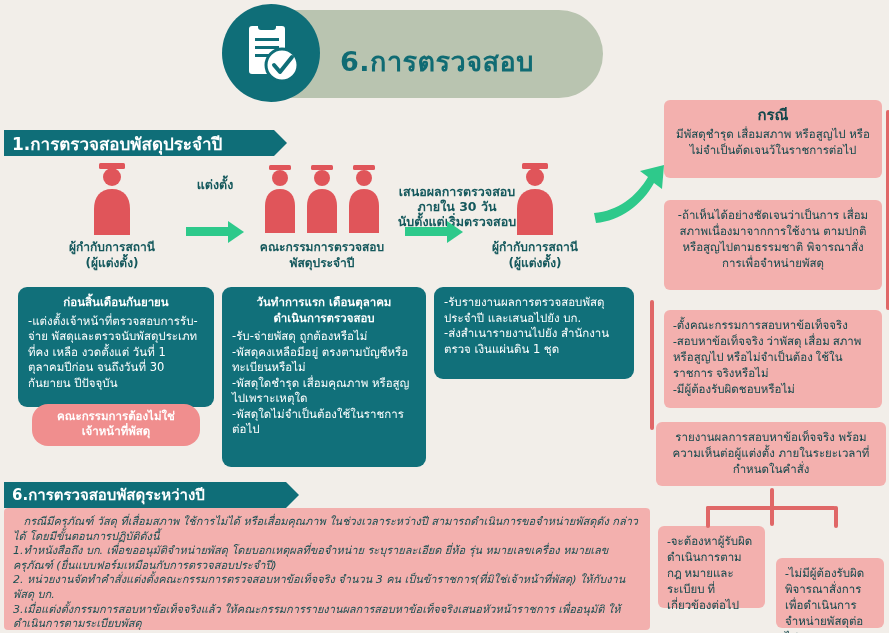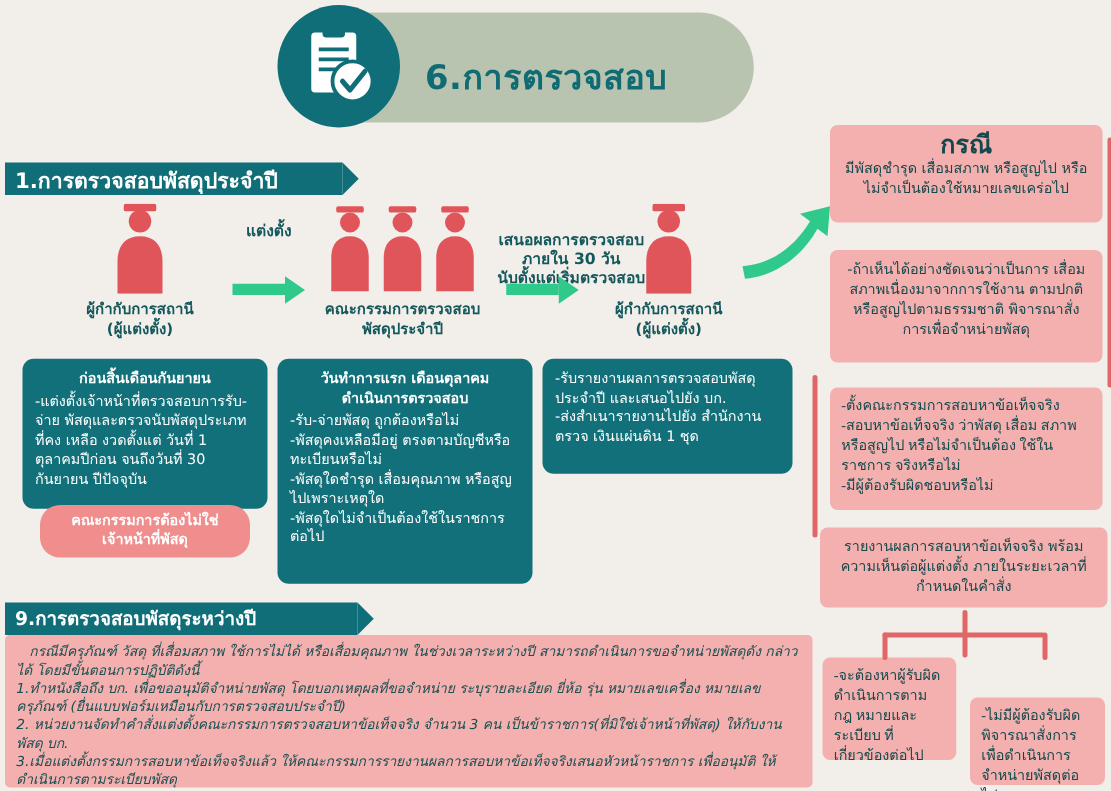--- a/index.html
+++ b/index.html
@@ -168,31 +168,31 @@
 
 <div class="tealbox" id="box2" style="left:222px;top:287px;width:204px;height:180px;">
   <span class="bt">วันทำการแรก เดือนตุลาคม<br>ดำเนินการตรวจสอบ</span>
   <span>-รับ-จ่ายพัสดุ ถูกต้องหรือไม่<br>-พัสดุคงเหลือมีอยู่ ตรงตามบัญชีหรือ ทะเบียนหรือไม่<br>-พัสดุใดชำรุด เสื่อมคุณภาพ หรือสูญ ไปเพราะเหตุใด<br>-พัสดุใดไม่จำเป็นต้องใช้ในราชการ ต่อไป</span>
 </div>
 
 <div class="tealbox" id="box3" style="left:434px;top:287px;width:200px;height:92px;">
   <span>-รับรายงานผลการตรวจสอบพัสดุประจำปี และเสนอไปยัง บก.<br>-ส่งสำเนารายงานไปยัง สำนักงานตรวจ เงินแผ่นดิน 1 ชุด</span>
 </div>
 
-<div class="abs" id="section2-label">9.การตรวจสอบพัสดุระหว่างปี</div>
+<div class="abs" id="section2-label">6.การตรวจสอบพัสดุระหว่างปี</div>
 <div class="abs" id="section2-box">
   <p>&nbsp;&nbsp;&nbsp;กรณีมีครุภัณฑ์ วัสดุ ที่เสื่อมสภาพ ใช้การไม่ได้ หรือเสื่อมคุณภาพ ในช่วงเวลาระหว่างปี สามารถดำเนินการขอจำหน่ายพัสดุดัง กล่าวได้ โดยมีขั้นตอนการปฏิบัติดังนี้</p>
   <p>1.ทำหนังสือถึง บก. เพื่อขออนุมัติจำหน่ายพัสดุ โดยบอกเหตุผลที่ขอจำหน่าย ระบุรายละเอียด ยี่ห้อ รุ่น หมายเลขเครื่อง หมายเลข ครุภัณฑ์ (ยื่นแบบฟอร์มเหมือนกับการตรวจสอบประจำปี)</p>
   <p>2. หน่วยงานจัดทำคำสั่งแต่งตั้งคณะกรรมการตรวจสอบหาข้อเท็จจริง จำนวน 3 คน เป็นข้าราชการ(ที่มิใช่เจ้าหน้าที่พัสดุ) ให้กับงานพัสดุ บก.</p>
   <p>3.เมื่อแต่งตั้งกรรมการสอบหาข้อเท็จจริงแล้ว ให้คณะกรรมการรายงานผลการสอบหาข้อเท็จจริงเสนอหัวหน้าราชการ เพื่ออนุมัติ ให้ดำเนินการตามระเบียบพัสดุ</p>
 </div>
 
 <div class="rightbox" style="left:664px;top:100px;width:218px;height:78px;">
-  <span class="bt" style="font-size:20px;">กรณี</span>
-  <span>มีพัสดุชำรุด เสื่อมสภาพ หรือสูญไป หรือไม่จำเป็นต้องใช้หมายเลขเคร่อไป</span>
+  <span class="bt" style="font-size:15px;">กรณี</span>
+  <span>มีพัสดุชำรุด เสื่อมสภาพ หรือสูญไป หรือไม่จำเป็นต้ดเจนว้ในราชการต่อไป</span>
 </div>
 
 <div class="rightbox" style="left:664px;top:200px;width:218px;height:90px;">
   <span>-ถ้าเห็นได้อย่างชัดเจนว่าเป็นการ เสื่อมสภาพเนื่องมาจากการใช้งาน ตามปกติ หรือสูญไปตามธรรมชาติ พิจารณาสั่งการเพื่อจำหน่ายพัสดุ</span>
 </div>
 
 <div class="rightbox left-align" style="left:664px;top:310px;width:218px;height:98px;">
   <span>-ตั้งคณะกรรมการสอบหาข้อเท็จจริง<br>-สอบหาข้อเท็จจริง ว่าพัสดุ เสื่อม สภาพหรือสูญไป หรือไม่จำเป็นต้อง ใช้ในราชการ จริงหรือไม่<br>-มีผู้ต้องรับผิดชอบหรือไม่</span>
 </div>
 

